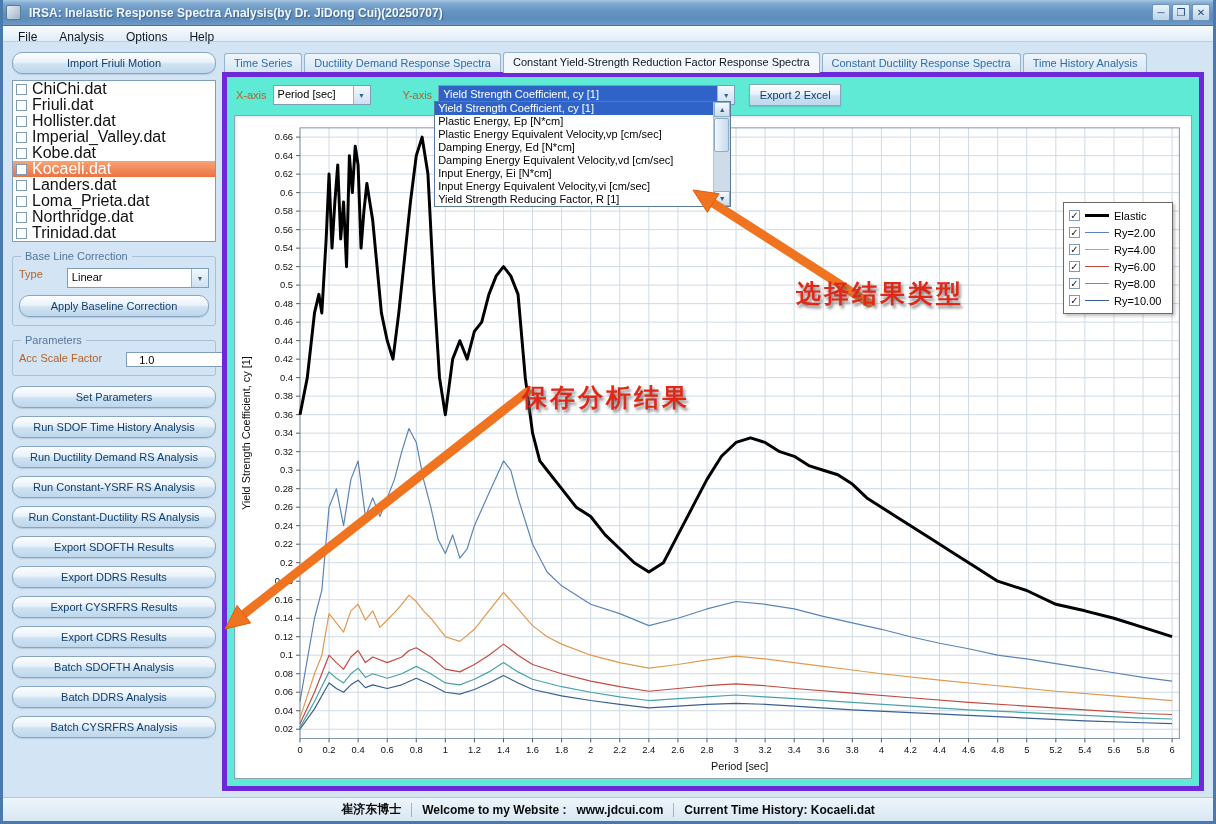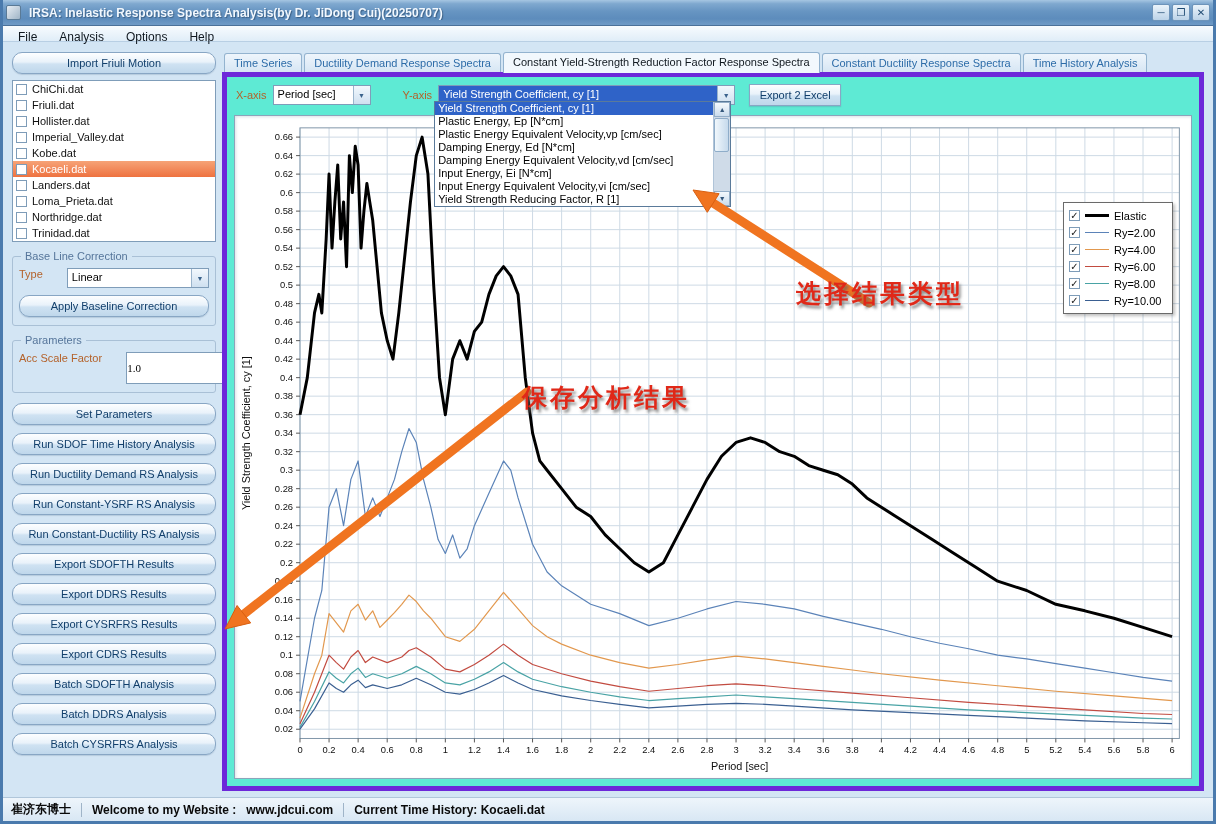--- a/index.html
+++ b/index.html
@@ -23,35 +23,35 @@
   .menubar{position:absolute;left:0;right:0;top:26px;height:16px;
     background:linear-gradient(#f7fbfe,#e0edf8);border-bottom:1px solid #b8cfe4;
     display:flex;align-items:stretch;padding-left:4px;}
   .menu-item{padding:4px 11px;font-size:12px;color:#101820;}
   
   .sidebar{position:absolute;left:9px;top:52px;width:204px;bottom:30px;}
   .sbtn{display:block;width:100%;height:22px;border:1px solid #88a6c4;border-radius:10px;
     background:linear-gradient(180deg,#fdfeff 0%,#e9f2fa 45%,#cfe2f2 55%,#bfd7eb 100%);
     font-family:inherit;font-size:11px;color:#123f6b;box-shadow:0 1px 1px rgba(90,120,150,.25);}
   .filelist{margin-top:6px;height:162px;background:#fff;border:1px solid #7f9db9;overflow:hidden;}
-  .file-item{display:flex;align-items:center;gap:5px;height:16px;padding-left:3px;font-size:11px;color:#111;}
+  .file-item{display:flex;align-items:center;gap:5px;height:16px;padding-left:3px;font-size:16px;color:#111;}
   .file-item.selected{background:linear-gradient(180deg,#f6a377,#ee7240);color:#fff;}
   .cb{width:11px;height:11px;background:#fff;border:1px solid #7e9cb8;font-size:10px;
     line-height:9px;text-align:center;color:#1a1a1a;flex:0 0 auto;}
   .group{position:relative;margin-top:14px;border:1px solid #a9c0d6;border-radius:3px;
     padding:11px 6px 8px 6px;}
   .gtitle{position:absolute;top:-7px;left:8px;background:#d3e5f4;padding:0 4px;
     font-size:11px;color:#55759a;}
   .row{display:flex;align-items:flex-start;gap:24px;margin-bottom:7px;}
   .flabel{font-size:11px;color:#b4622a;white-space:nowrap;}
   .combo{display:flex;height:20px;border:1px solid #7f9db9;background:#fff;align-items:stretch;flex:1;}
   .combo .val{flex:1;padding:2px 4px;font-size:11px;white-space:nowrap;overflow:hidden;color:#000;}
   .combo .cbtn{width:17px;background:linear-gradient(#f2f8fd,#cfe0f0);border-left:1px solid #9ab4cc;
     font-size:7px;color:#3a628c;display:flex;align-items:center;justify-content:center;}
-  .tinput{flex:1;height:32px;border:1px solid #7f9db9;font-family:Liberation Serif, serif;font-size:11px;padding:0 0;}
+  .tinput{flex:1;height:15px;border:1px solid #7f9db9;font-family:Liberation Sans, sans-serif;font-size:11px;padding:0 12px;}
   .actions{margin-top:10px;display:flex;flex-direction:column;gap:8px;}
   
   .main{position:absolute;left:219px;top:52px;right:9px;bottom:30px;}
   .tabstrip{position:absolute;left:0;right:0;top:0;height:21px;display:flex;gap:2px;padding-left:2px;align-items:flex-end;}
   .tab{height:20px;padding:3px 9px 0 9px;font-size:11px;color:#2d6ca8;
     background:linear-gradient(#eef5fc,#d5e5f3);border:1px solid #93b3cf;border-bottom:none;
     border-radius:3px 3px 0 0;white-space:nowrap;}
   .tab.active{background:#f2f8fd;color:#10181f;height:21px;position:relative;z-index:2;}
   .tabpanel{position:absolute;left:0;right:0;top:20px;bottom:0;background:#5eead4;
     border:5px solid #6d28d9;}
@@ -94,21 +94,21 @@
   .annot{position:absolute;z-index:61;font-size:25px;font-weight:bold;color:#e02818;
     letter-spacing:3px;text-shadow:2px 3px 3px rgba(100,100,100,.75);white-space:nowrap;}
   .a1{left:793px;top:277px;}
   .a2{left:519px;top:381px;}
   .arrows{position:absolute;left:0;top:0;width:1216px;height:824px;z-index:60;pointer-events:none;}
   .ashaft{stroke:#f07420;stroke-width:9;stroke-linecap:round;}
   .ahead{fill:#f07420;stroke:#d95f10;stroke-width:1;}
   
   .statusbar{position:absolute;left:0;right:0;bottom:0;height:24px;
     background:linear-gradient(#eef5fb,#d8e7f4);border-top:1px solid #b0c6da;
-    display:flex;align-items:center;gap:10px;padding:0 8px;font-size:12px;font-weight:bold;color:#0a0a0a;}
+    display:flex;align-items:center;gap:10px;padding:0 8px;font-size:12px;font-weight:bold;color:#0a0a0a;justify-content:center;}
   .sep{width:1px;height:14px;background:#9fb4c8;}
 </style>
 </head>
 <body>
 
 <div class="window" id="win">
 
   <div class="titlebar">
     <span class="appicon"></span>
     <span class="title">IRSA: Inelastic Response Spectra Analysis(by Dr. JiDong Cui)(20250707)</span>

